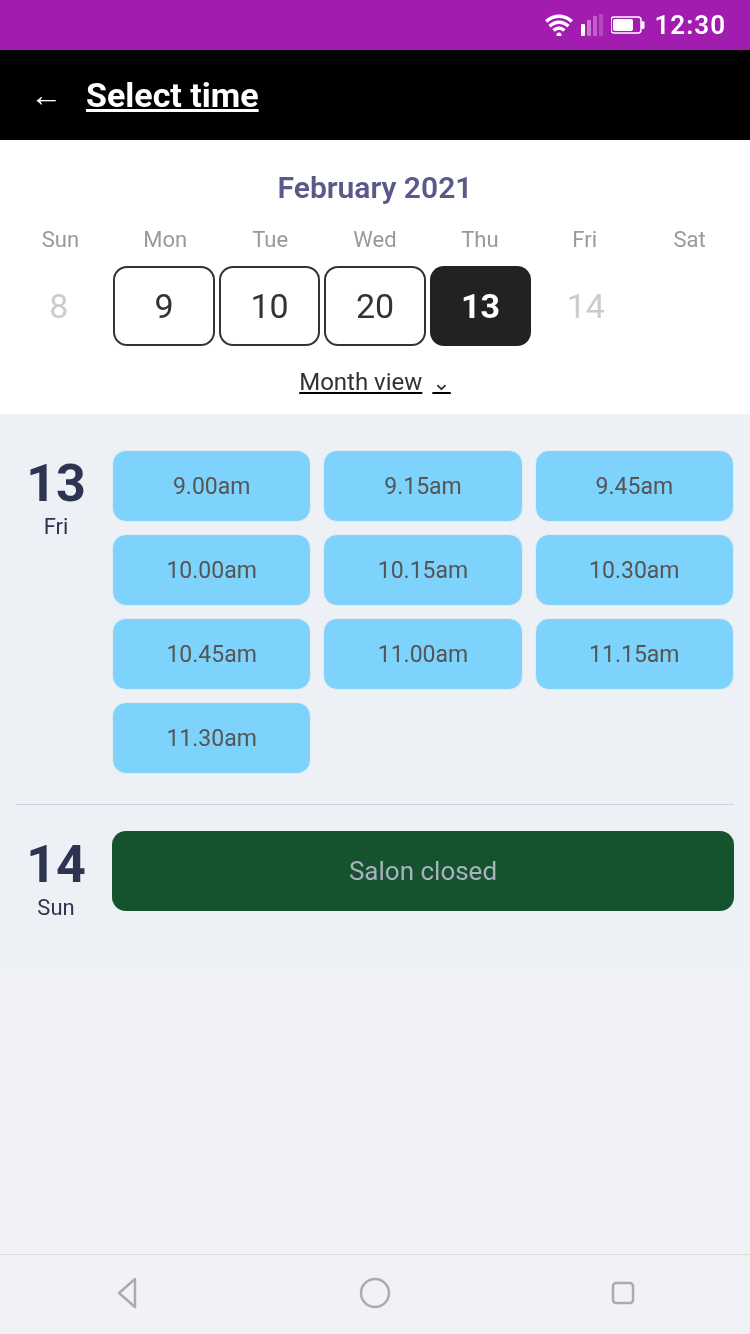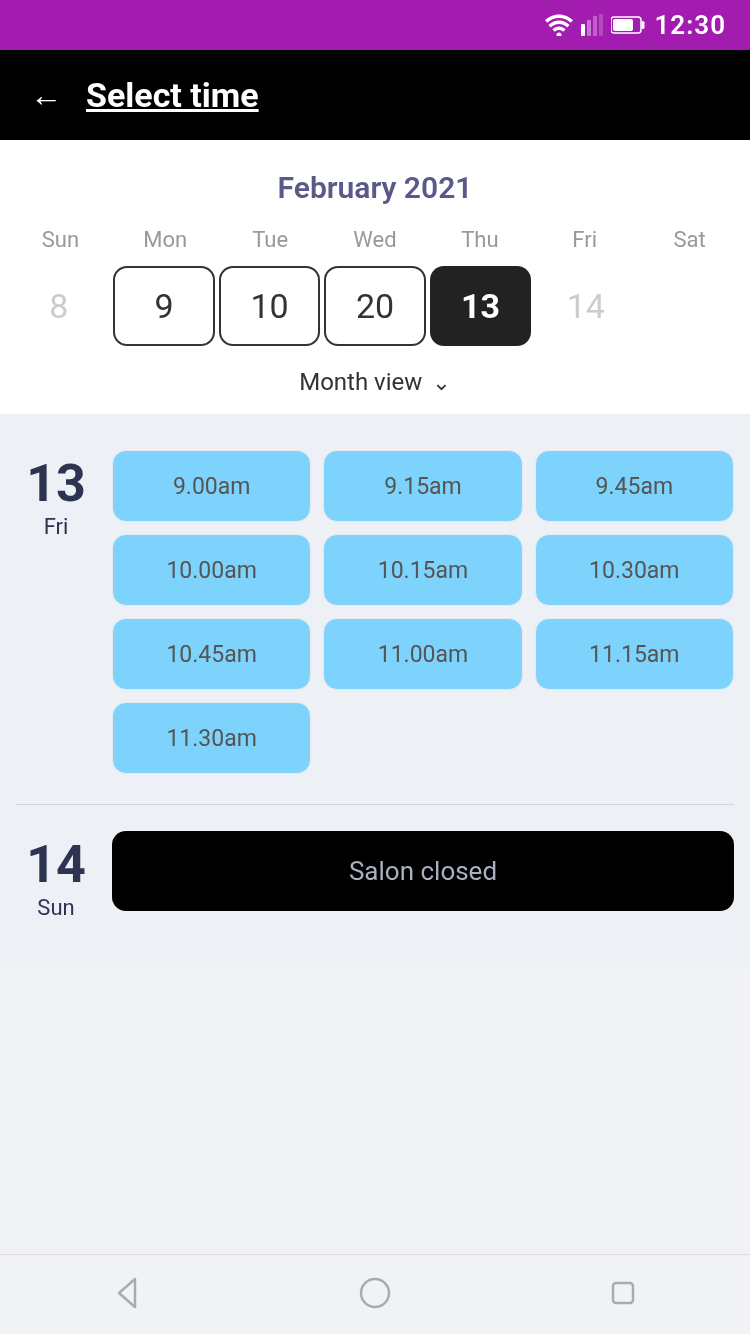--- a/index.html
+++ b/index.html
@@ -120,20 +120,21 @@
     }
 
     
     .month-view-toggle {
       display: flex;
       align-items: center;
       justify-content: center;
       padding: 10px 0 18px 0;
       gap: 10px;
       cursor: pointer;
+      text-decoration: underline;
     }
     .month-view-label {
       font-size: 24px;
       color: #333;
     }
     .chevron-down {
       font-size: 22px;
       color: #333;
     }
 
@@ -196,21 +197,21 @@
 
     
     .salon-closed-section {
       display: flex;
       gap: 16px;
       padding: 16px 0;
       align-items: flex-start;
     }
     .salon-closed-block {
       flex: 1;
-      background: #000000;
+      background: #14532d;
       border-radius: 14px;
       height: 80px;
       display: flex;
       align-items: center;
       justify-content: center;
       font-size: 26px;
       color: #aab0c0;
     }
 
     

